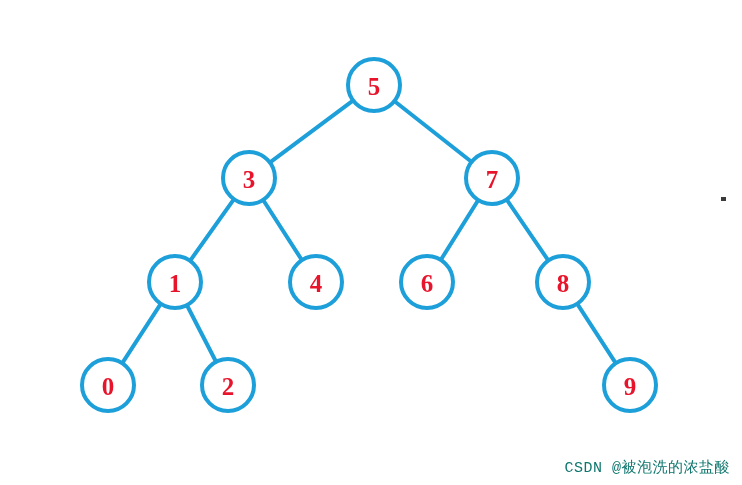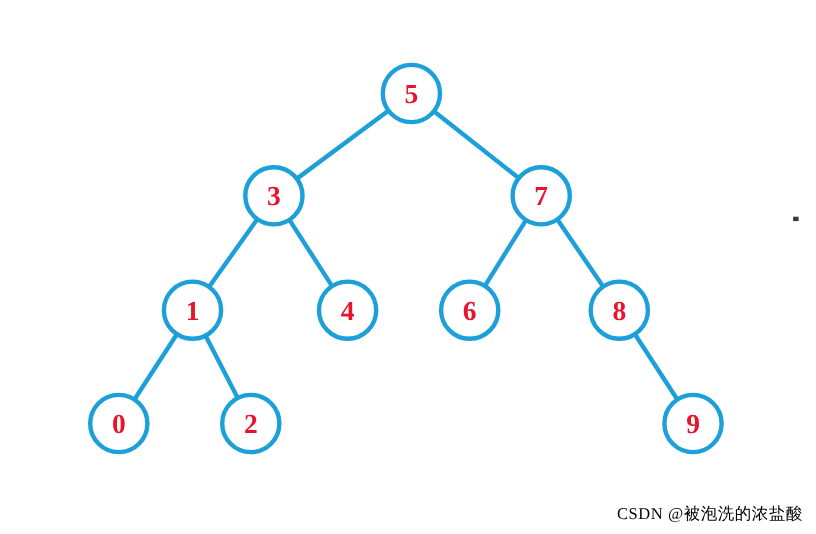--- a/index.html
+++ b/index.html
@@ -42,22 +42,22 @@
     font-weight: bold;
     font-size: 25px;
     text-anchor: middle;
     dominant-baseline: central;
     user-select: none;
   }
   .watermark {
     position: absolute;
     right: 12px;
     bottom: 8px;
-    color: #000000;
-    font-family: Liberation Serif, serif;
+    color: #0f766e;
+    font-family: Liberation Mono, monospace;
     font-size: 15px;
     letter-spacing: 0.5px;
     white-space: nowrap;
   }
   .stray-mark {
     position: absolute;
     left: 721px;
     top: 197px;
     width: 5px;
     height: 4px;

